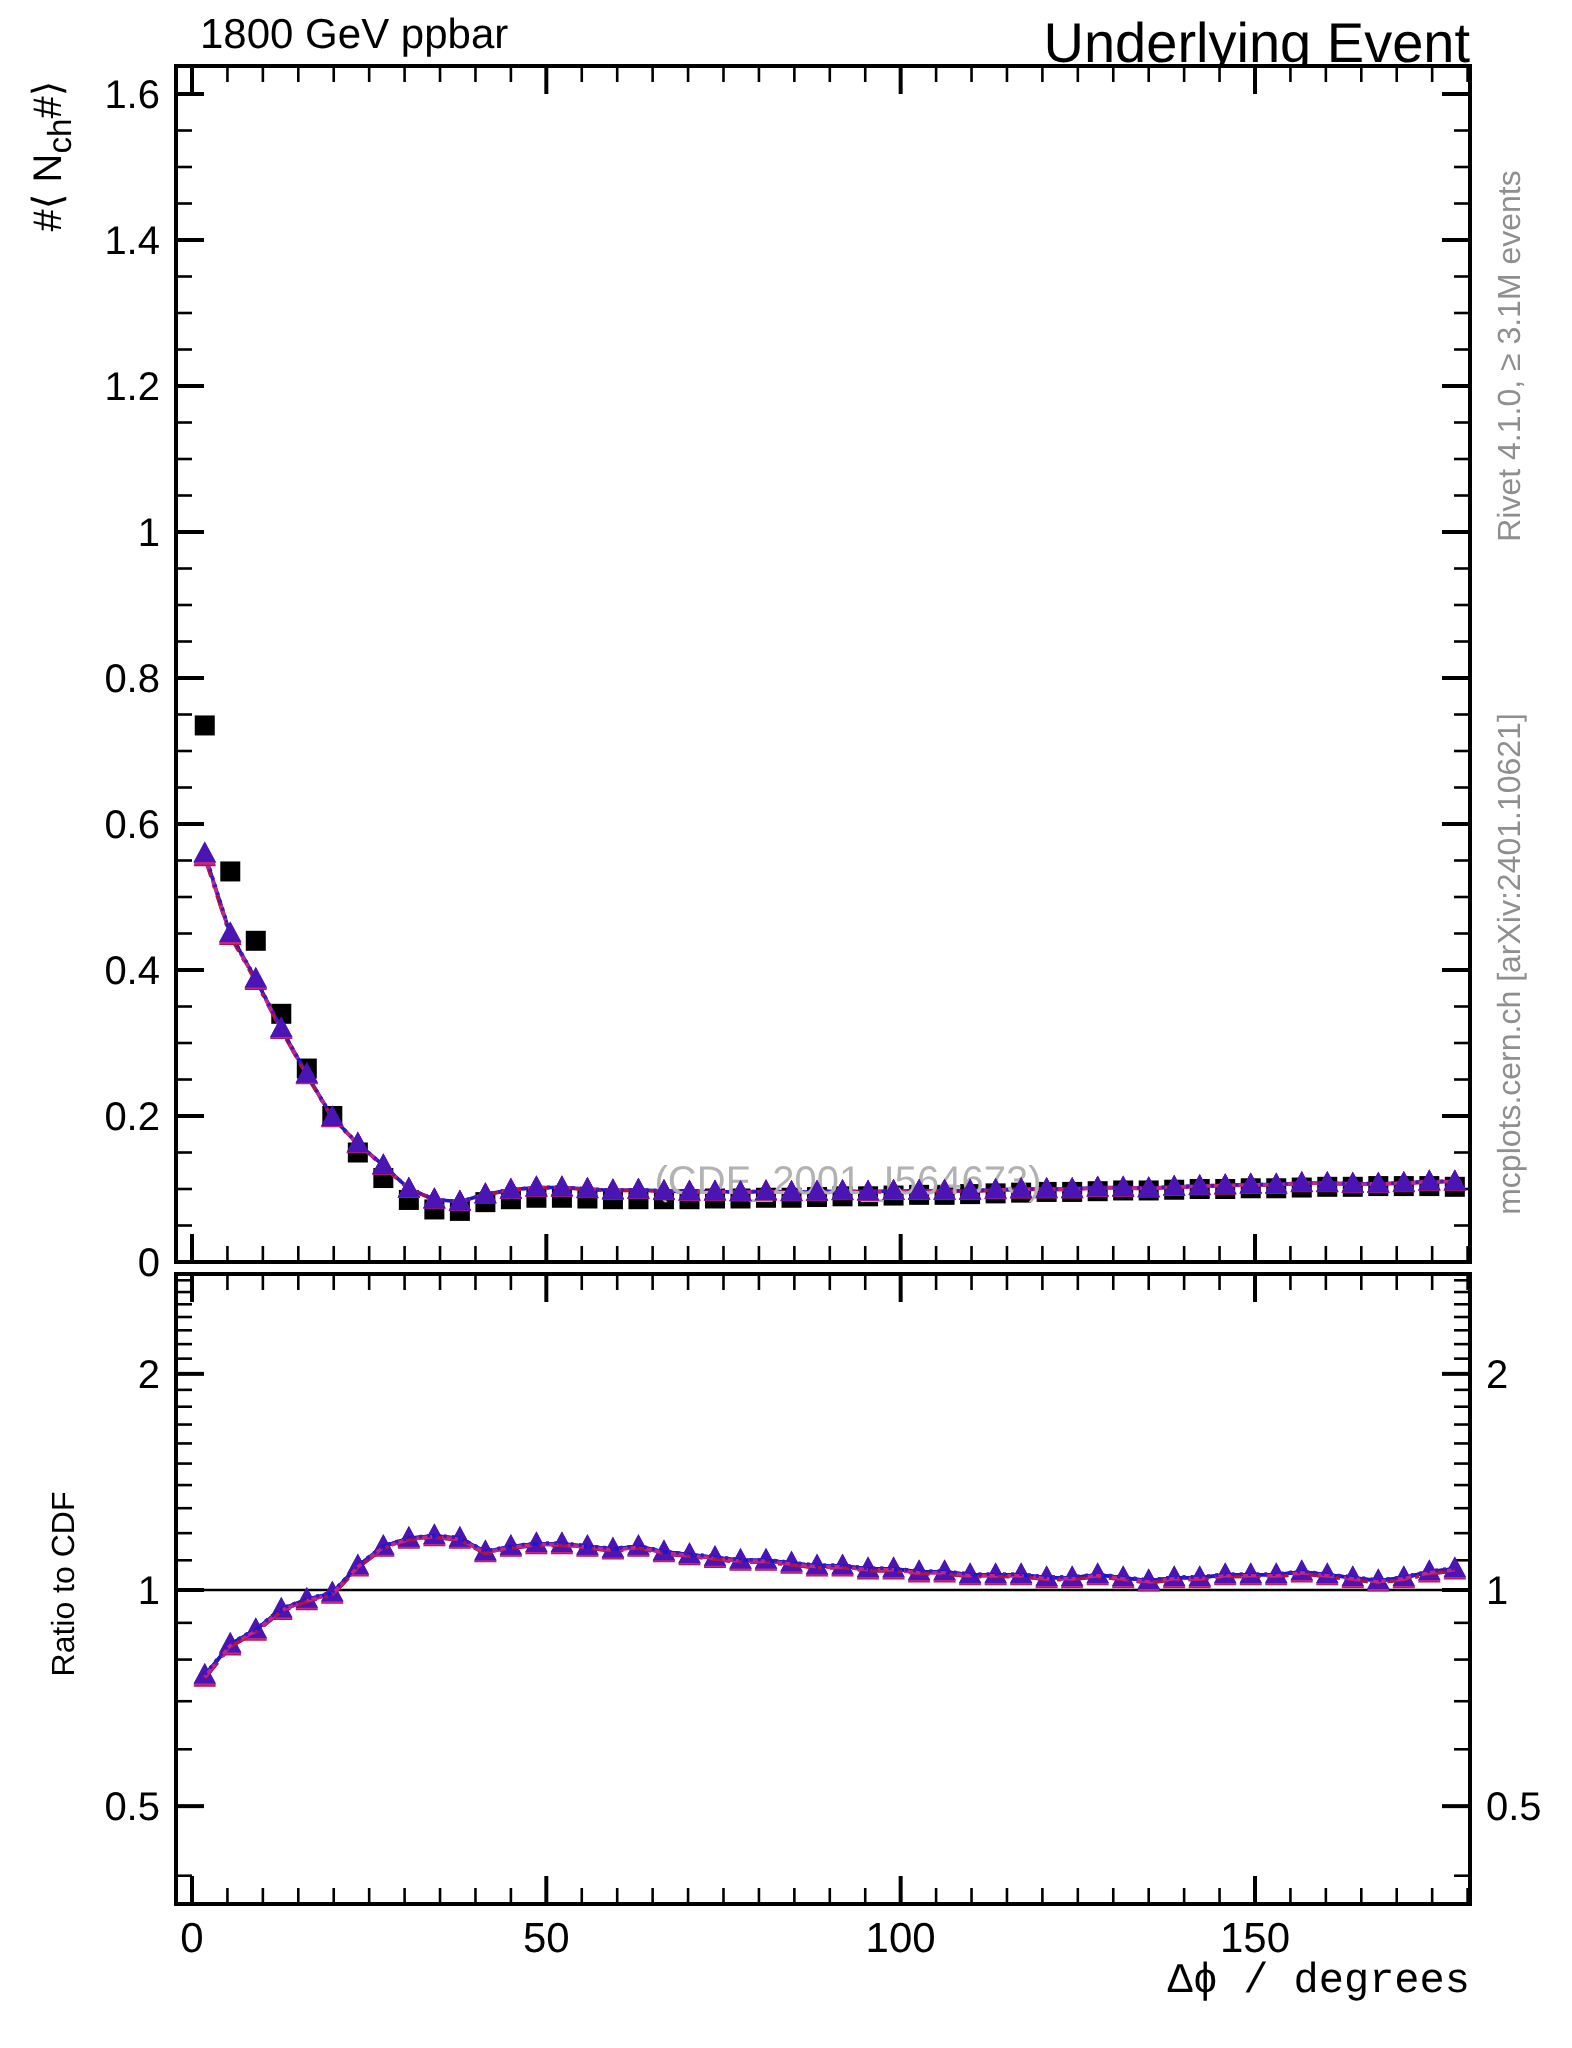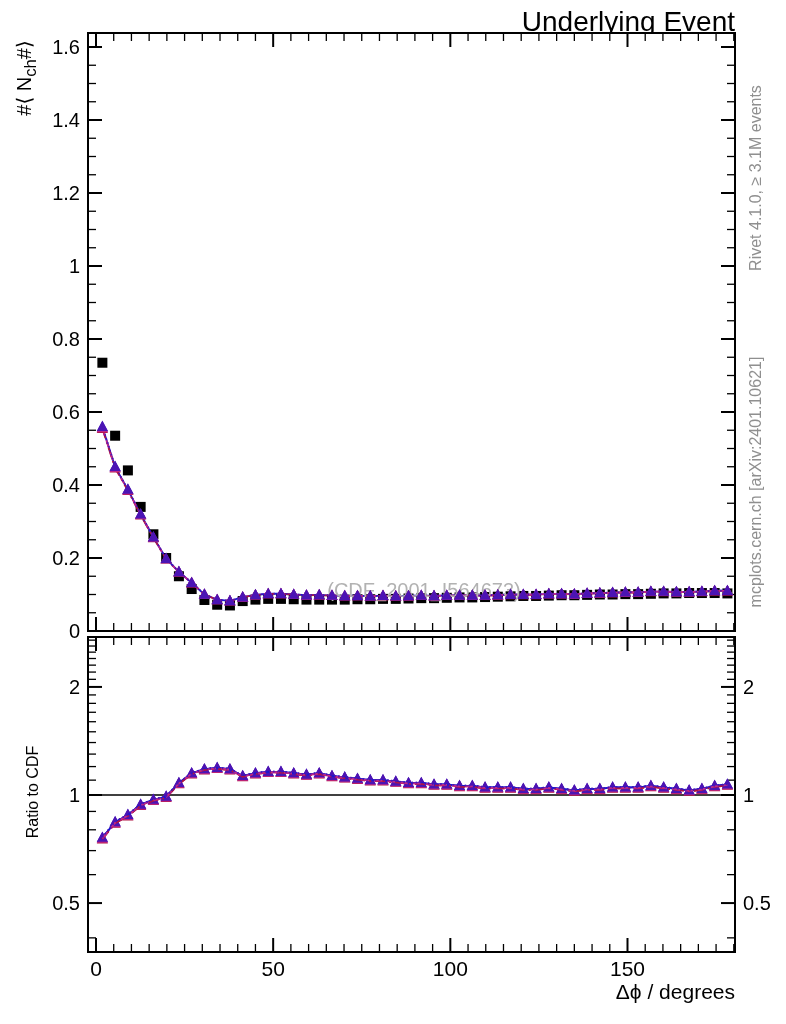--- a/index.html
+++ b/index.html
@@ -10,30 +10,31 @@
   .title{position:absolute;top:64px;left:88px;width:647px;text-align:center;font-size:19px;}
   .supsub{display:inline-flex;flex-direction:column;align-items:flex-start;
           font-size:0.6em;line-height:1;vertical-align:-0.55em;}
   .supsub sup,.supsub sub{font-size:1em;line-height:1;position:static;top:0;bottom:0;}
   .rot{position:absolute;white-space:nowrap;transform:translate(-50%,-50%) rotate(-90deg);}
   .ylab{left:26px;top:78px;font-size:20px;}
   .ratiolab{left:33px;top:792px;font-size:16px;}
   .note{color:#8f8f8f;font-size:16px;}
   .note1{left:756px;top:178px;}
   .note2{left:756px;top:482px;}
-  .xlab{position:absolute;top:980px;right:51px;font-size:21px;}
+  .xlab{position:absolute;top:980px;right:51px;font-size:21px;font-family:Liberation Mono, monospace;}
   #legend{position:absolute;left:113px;top:110px;}
   .leg-row{display:flex;align-items:center;height:26px;font-size:17px;}
   .leg-swatch{width:68px;margin-right:13px;display:flex;justify-content:center;align-items:center;}
   svg#chart{position:absolute;left:0;top:0;}
 </style>
 </head>
 <body>
 
 <div id="stage">
+  <div class="hdr-left">1800 GeV ppbar</div>
   <div class="hdr-right">Underlying Event</div>
 
   <div class="title">
     <span>#⟨ N</span><sub>ch</sub><span>#⟩ vs. Δϕ from leading jet (p</span><span class="supsub">
         <sup>lead</sup>
         <sub>T</sub>
       </span><span> &gt; 2{ GeV})</span>
   </div>
 
   <div class="rot ylab">

